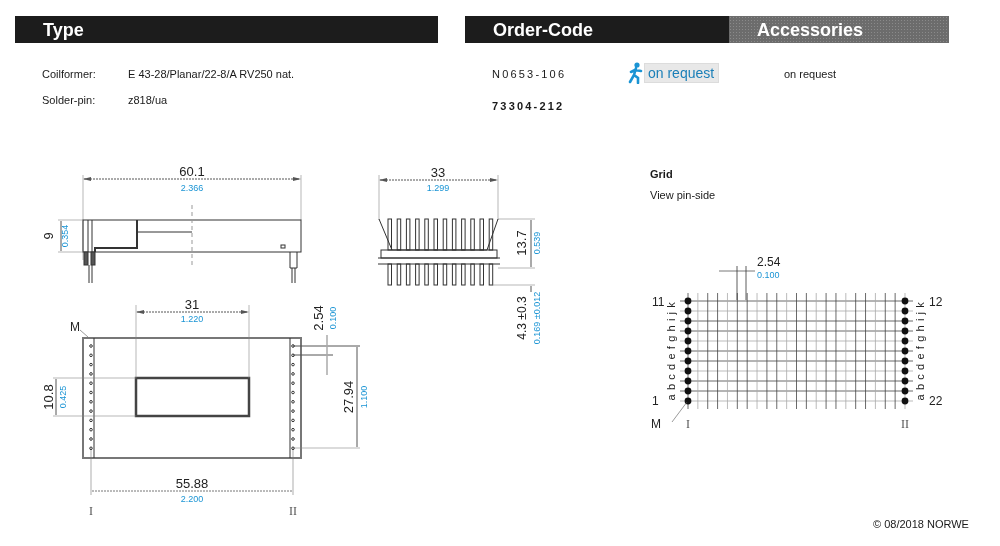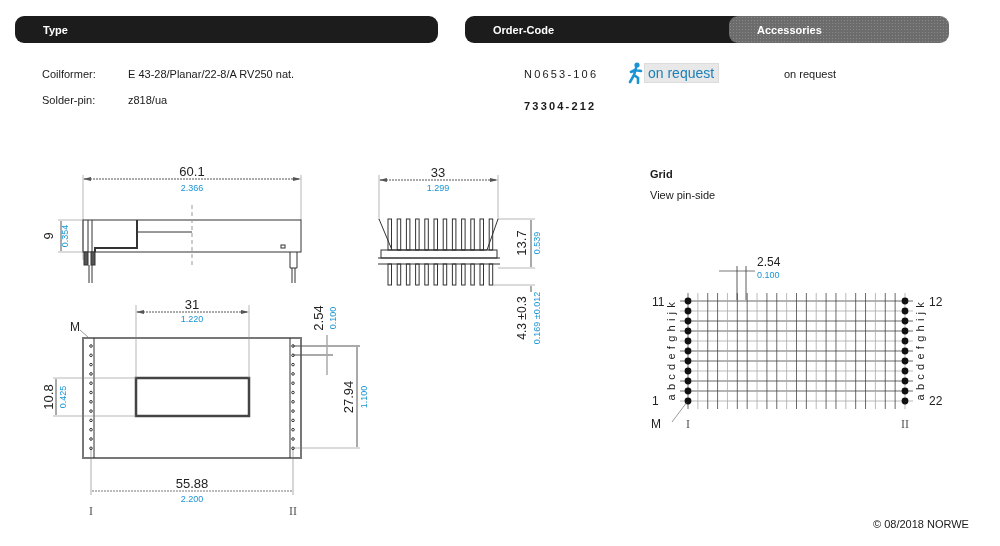--- a/index.html
+++ b/index.html
@@ -1,24 +1,24 @@
 <!DOCTYPE html>
 <html><head>
 <meta charset="utf-8">
 <style>
   html,body{margin:0;padding:0;background:#fff;}
   body{width:1000px;height:546px;position:relative;overflow:hidden;font-family:"Liberation Sans",sans-serif;color:#1a1a1a;}
-  .hdr{position:absolute;top:16px;height:27px;background:#1c1c1c;color:#fff;font-weight:bold;font-size:11px;line-height:29px;box-sizing:border-box;border-radius:9px;}
+  .hdr{position:absolute;top:16px;height:27px;background:#1c1c1c;color:#fff;font-weight:bold;font-size:18px;line-height:29px;box-sizing:border-box;}
   .hdr span{padding-left:28px;}
   #hdr-type{left:15px;width:423px;}
   #hdr-order{left:465px;width:281px;}
   #hdr-acc{left:729px;width:220px;background-color:#6c6c6c;
     background-image:radial-gradient(#8a8a8a 0.6px, transparent 0.8px);background-size:3px 3px;}
   .txt{position:absolute;font-size:11px;line-height:22px;white-space:nowrap;}
-  .mono{letter-spacing:2.2px;margin-left:32px;}
+  .mono{letter-spacing:2.2px;}
   #onreq-badge{position:absolute;left:628px;top:63px;height:20px;display:flex;align-items:center;}
   #onreq-badge .lbl{background:#e8e8e8;color:#1a7fb8;font-size:14px;line-height:18px;padding:0 4px 0 3px;border:1px solid #dcdcdc;}
   svg{position:absolute;left:0;top:0;}
   .blue{fill:#1a94d4;}
 </style>
 </head>
 <body>
 
 <div id="hdr-type" class="hdr"><span>Type</span></div>
 <div id="hdr-order" class="hdr"><span>Order-Code</span></div>

